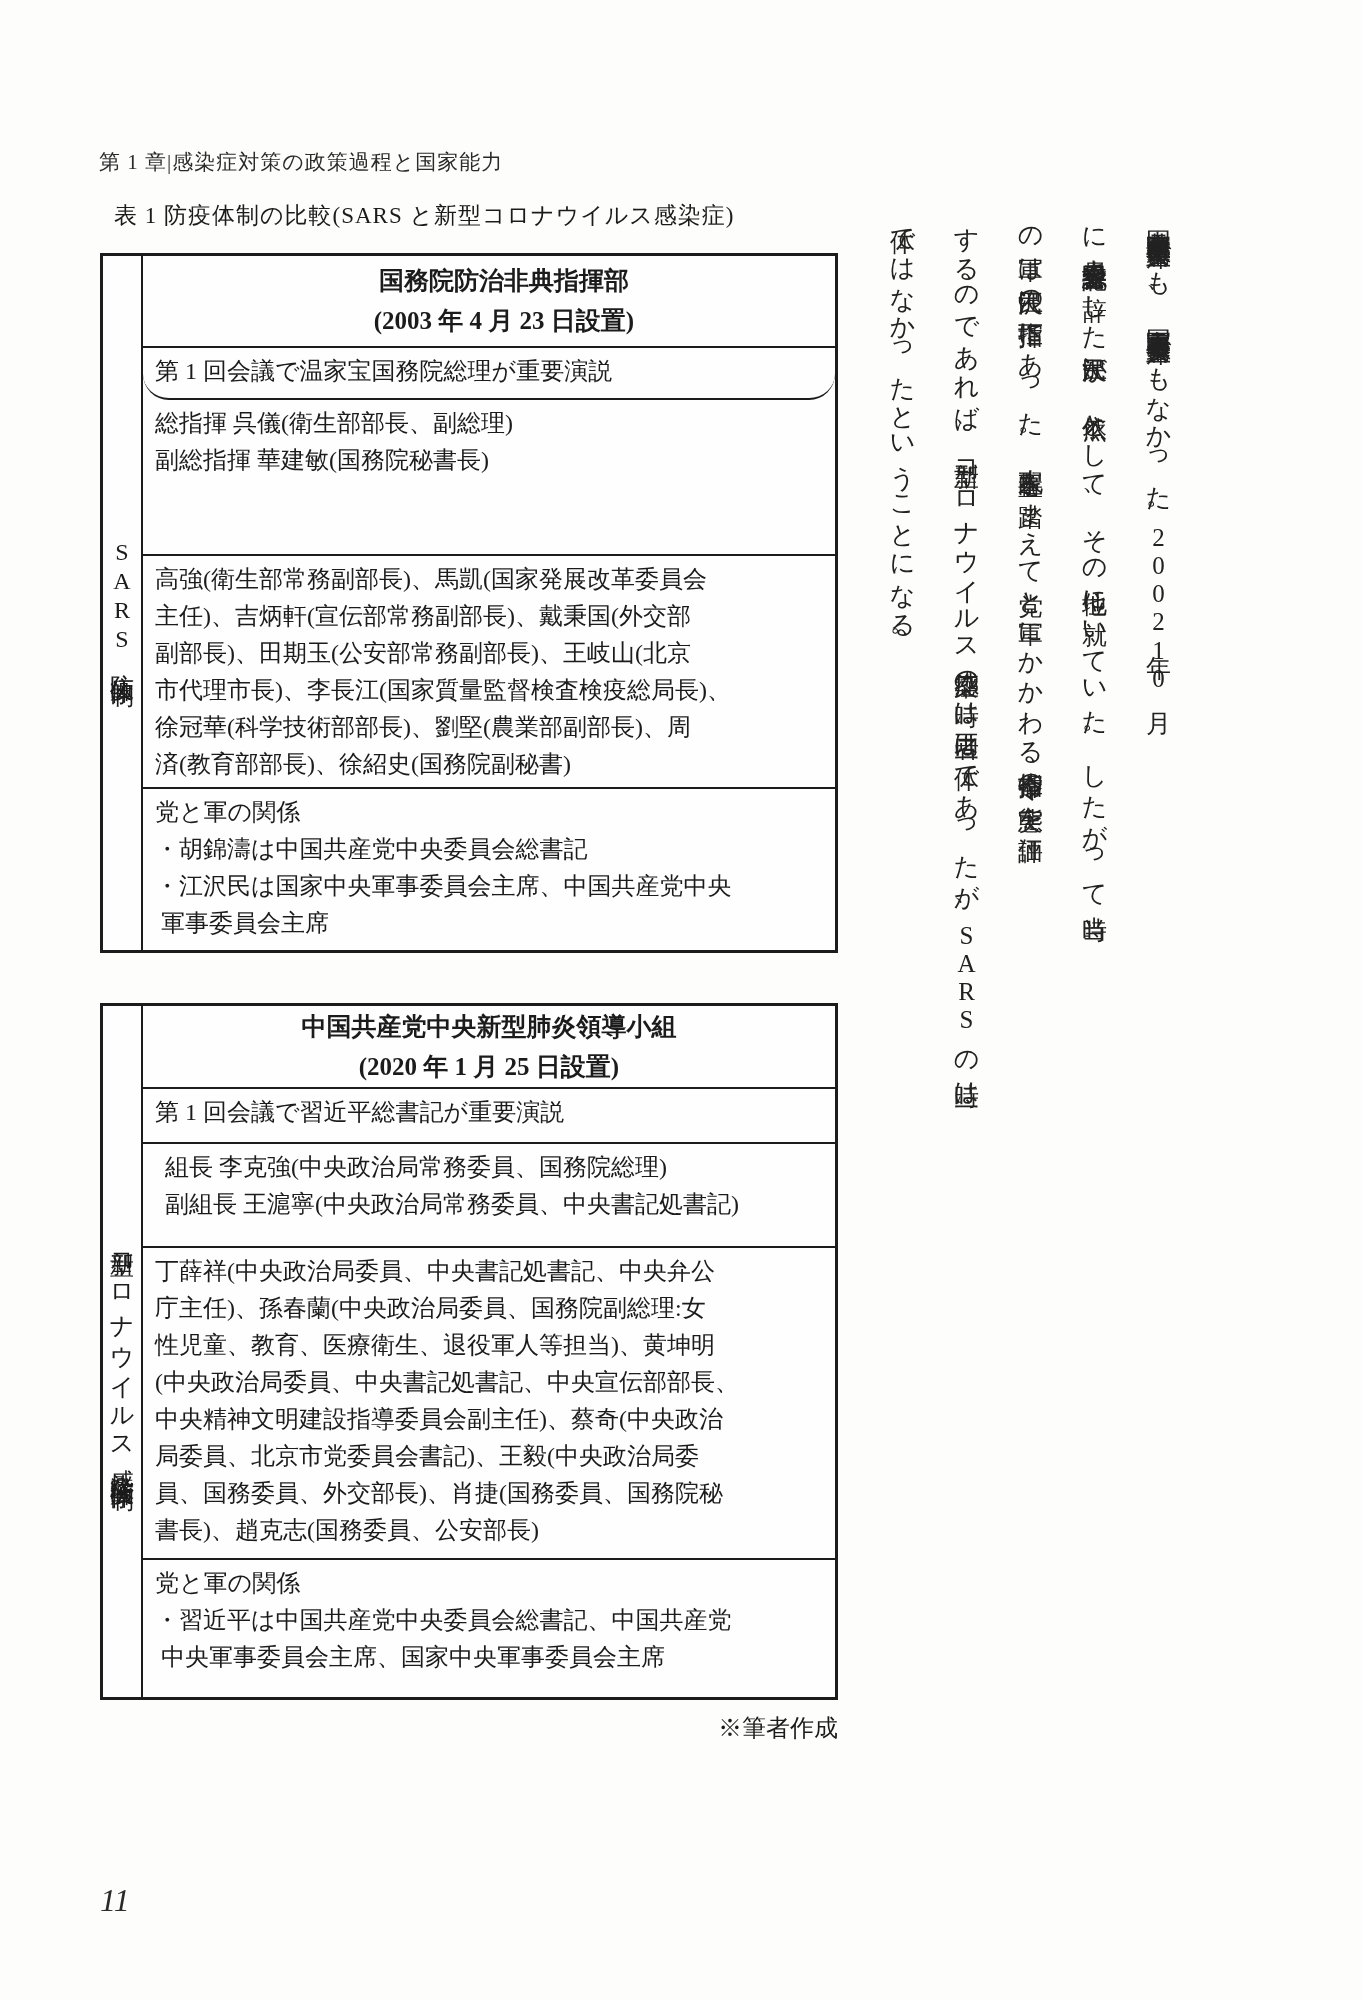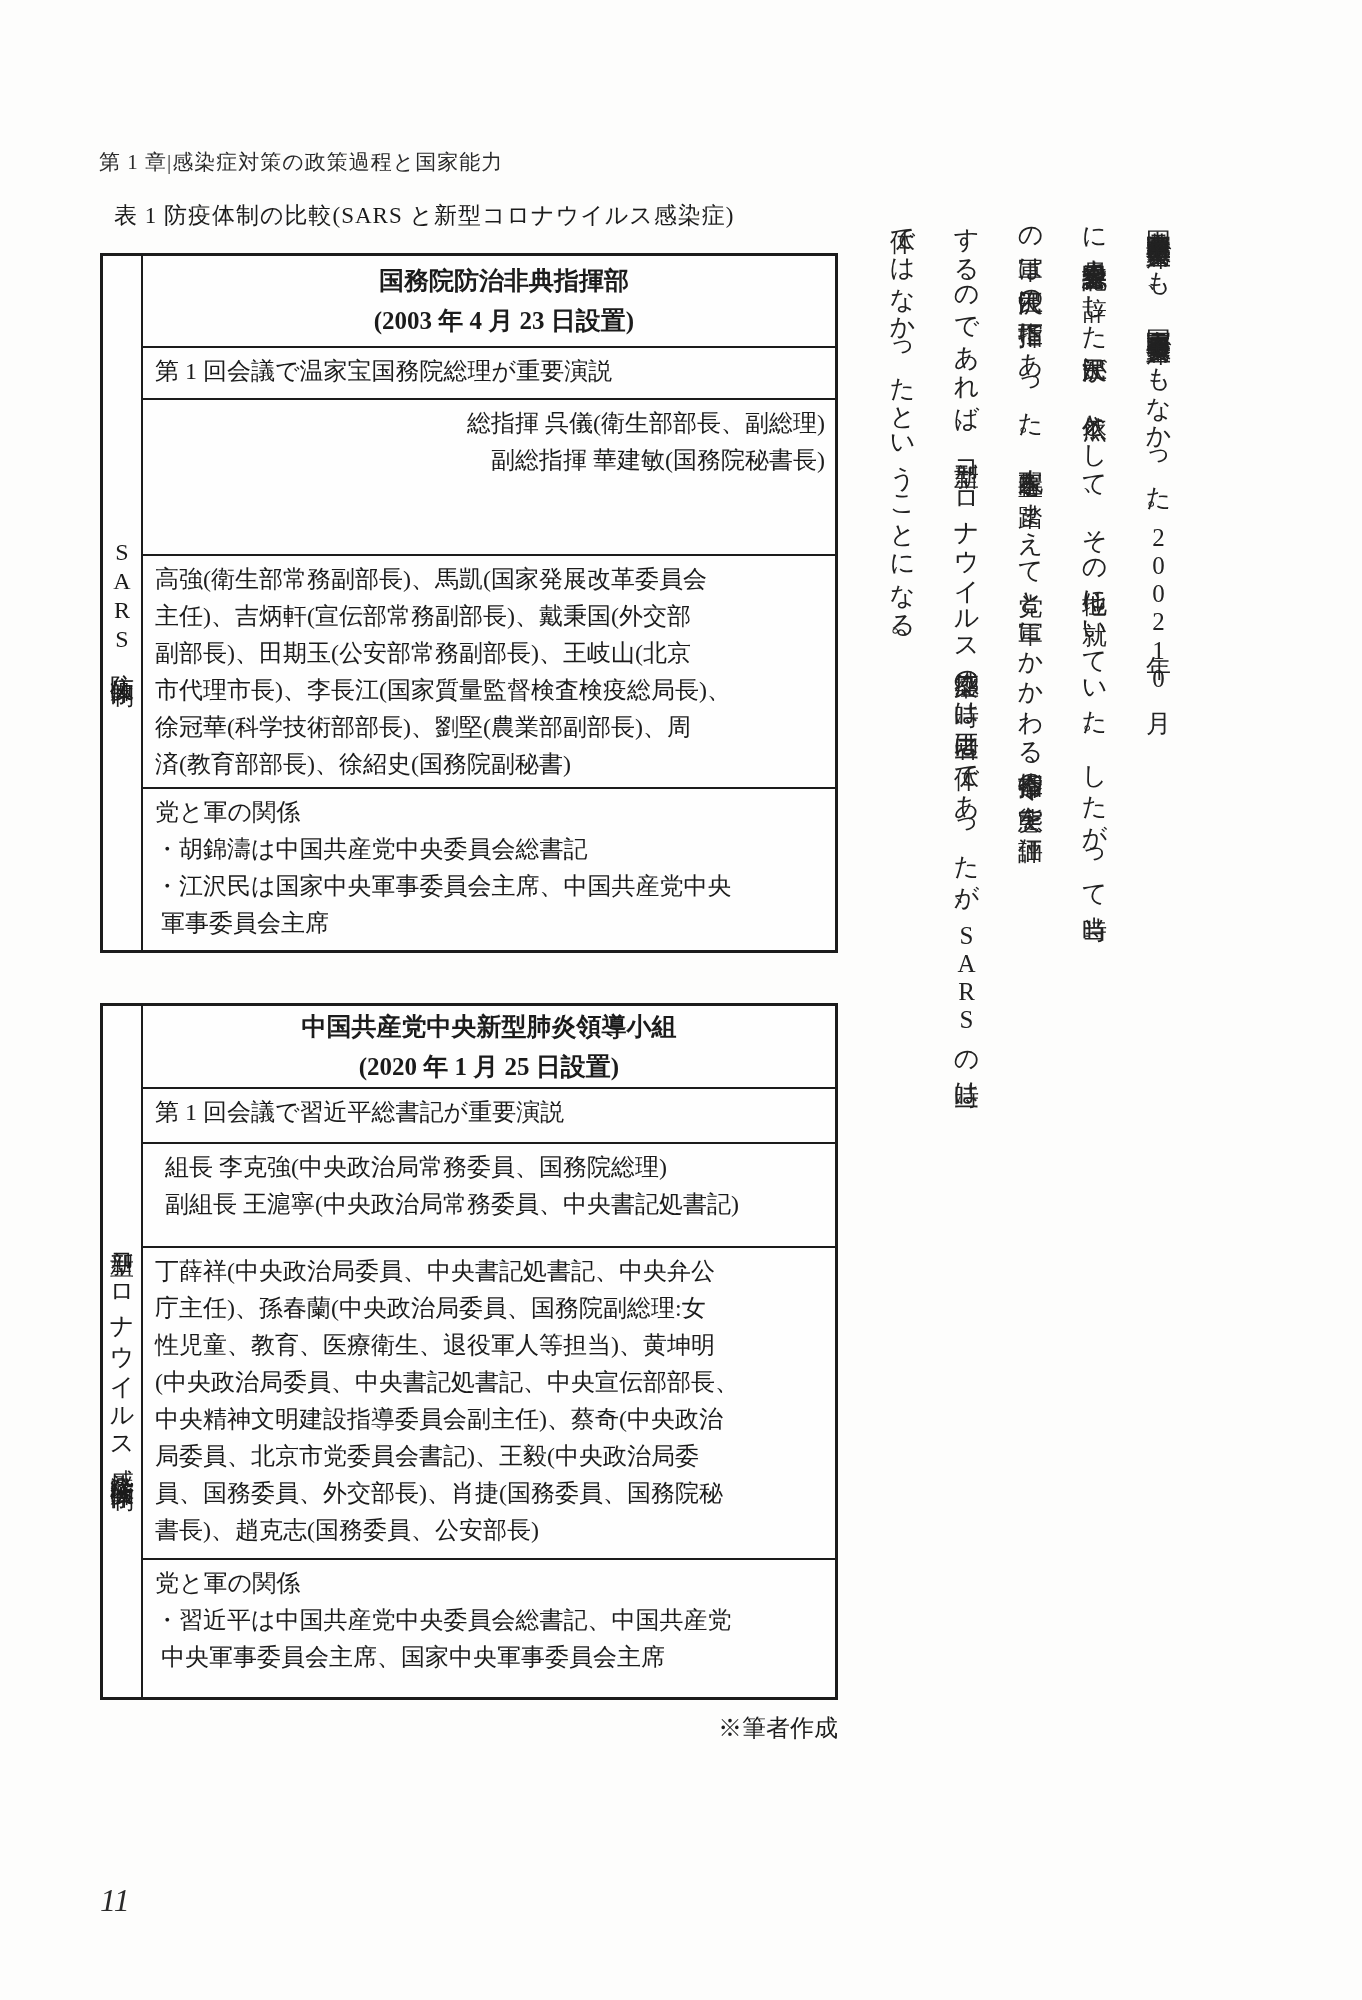--- a/index.html
+++ b/index.html
@@ -38,22 +38,22 @@
     padding:5px 10px 0 12px;
     white-space:pre-wrap;
   }
   .row.last{border-bottom:none;}
   .row.hdr{
     display:flex;flex-direction:column;justify-content:center;
     text-align:center;font-weight:bold;font-size:25px;line-height:40px;
     padding:0 10px;
   }
   .tbl-sars .r1{height:92px;padding-left:40px;}
-  .tbl-sars .r2{height:52px;}
-  .tbl-sars .r3{height:156px;text-align:right;}
+  .tbl-sars .r2{height:52px;border-radius:26px;}
+  .tbl-sars .r3{height:156px;}
   .tbl-sars .r4{height:234px;}
   .tbl-sars .r5{height:161px;}
   .tbl-covid .r1{height:84px;}
   .tbl-covid .r2{height:55px;}
   .tbl-covid .r3{height:105px;padding-left:22px;}
   .tbl-covid .r4{height:315px;}
   .tbl-covid .r5{height:138px;}
   .note{
     position:absolute;left:100px;top:1712px;width:738px;
     text-align:right;font-size:24px;

